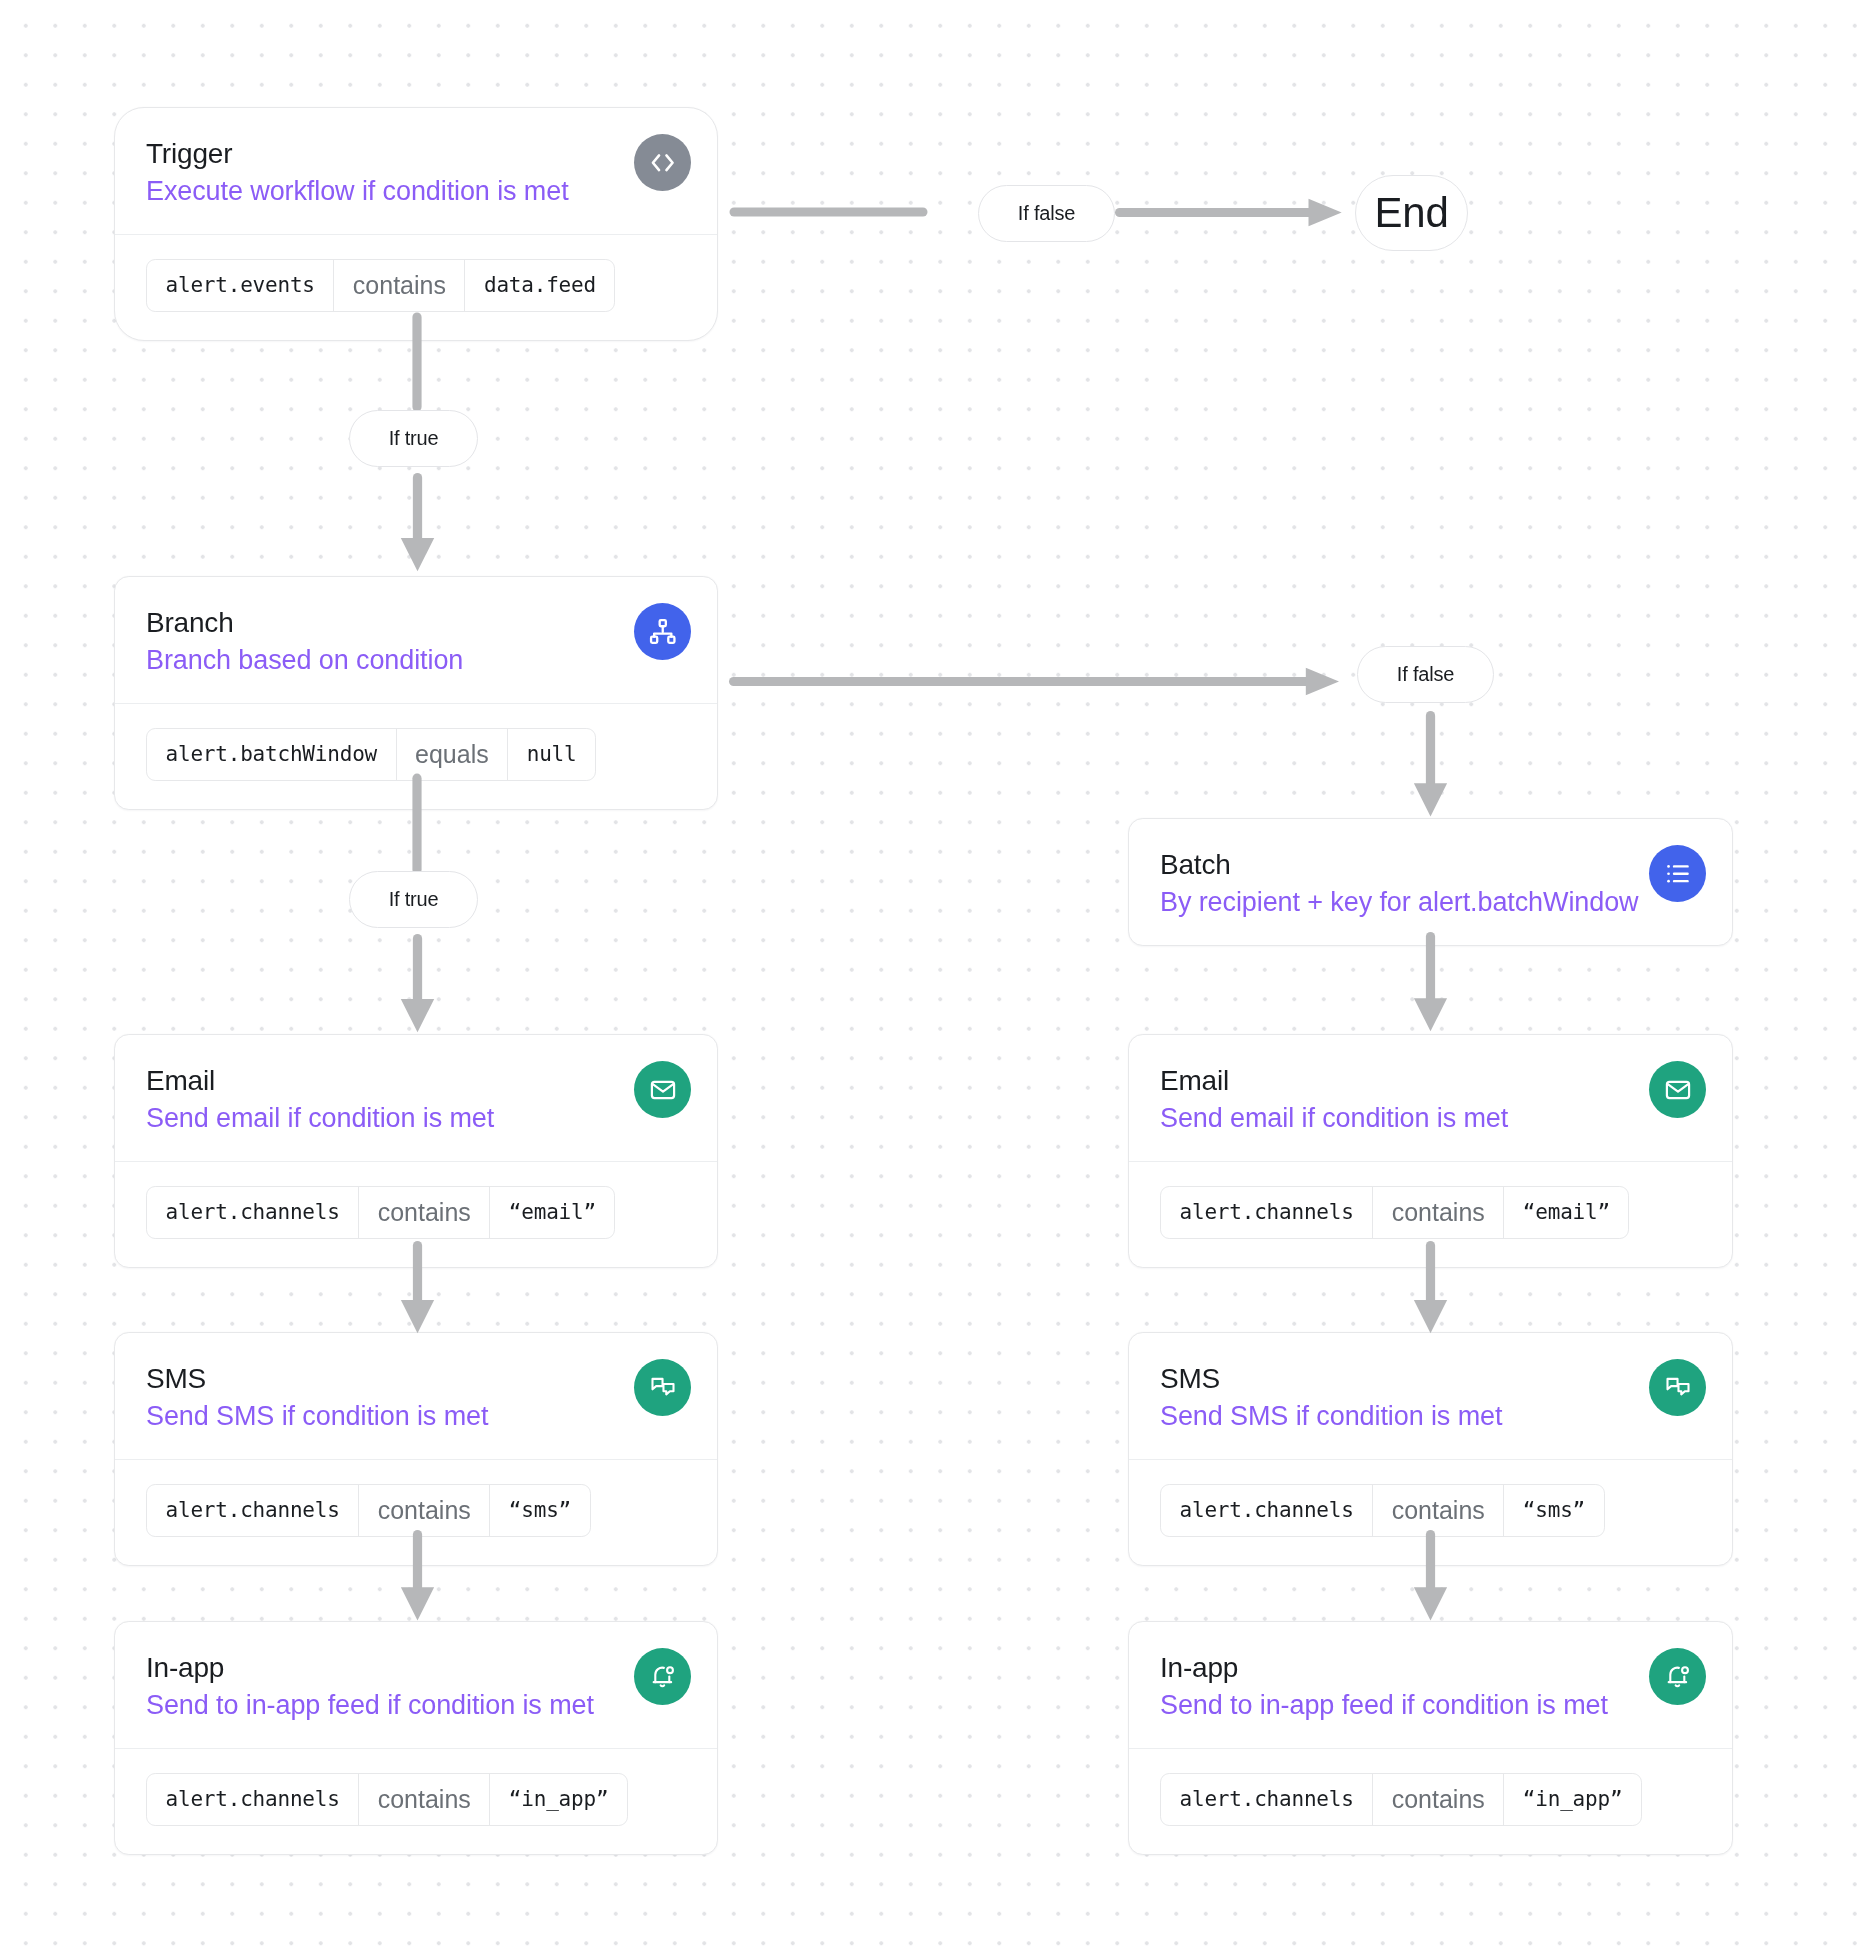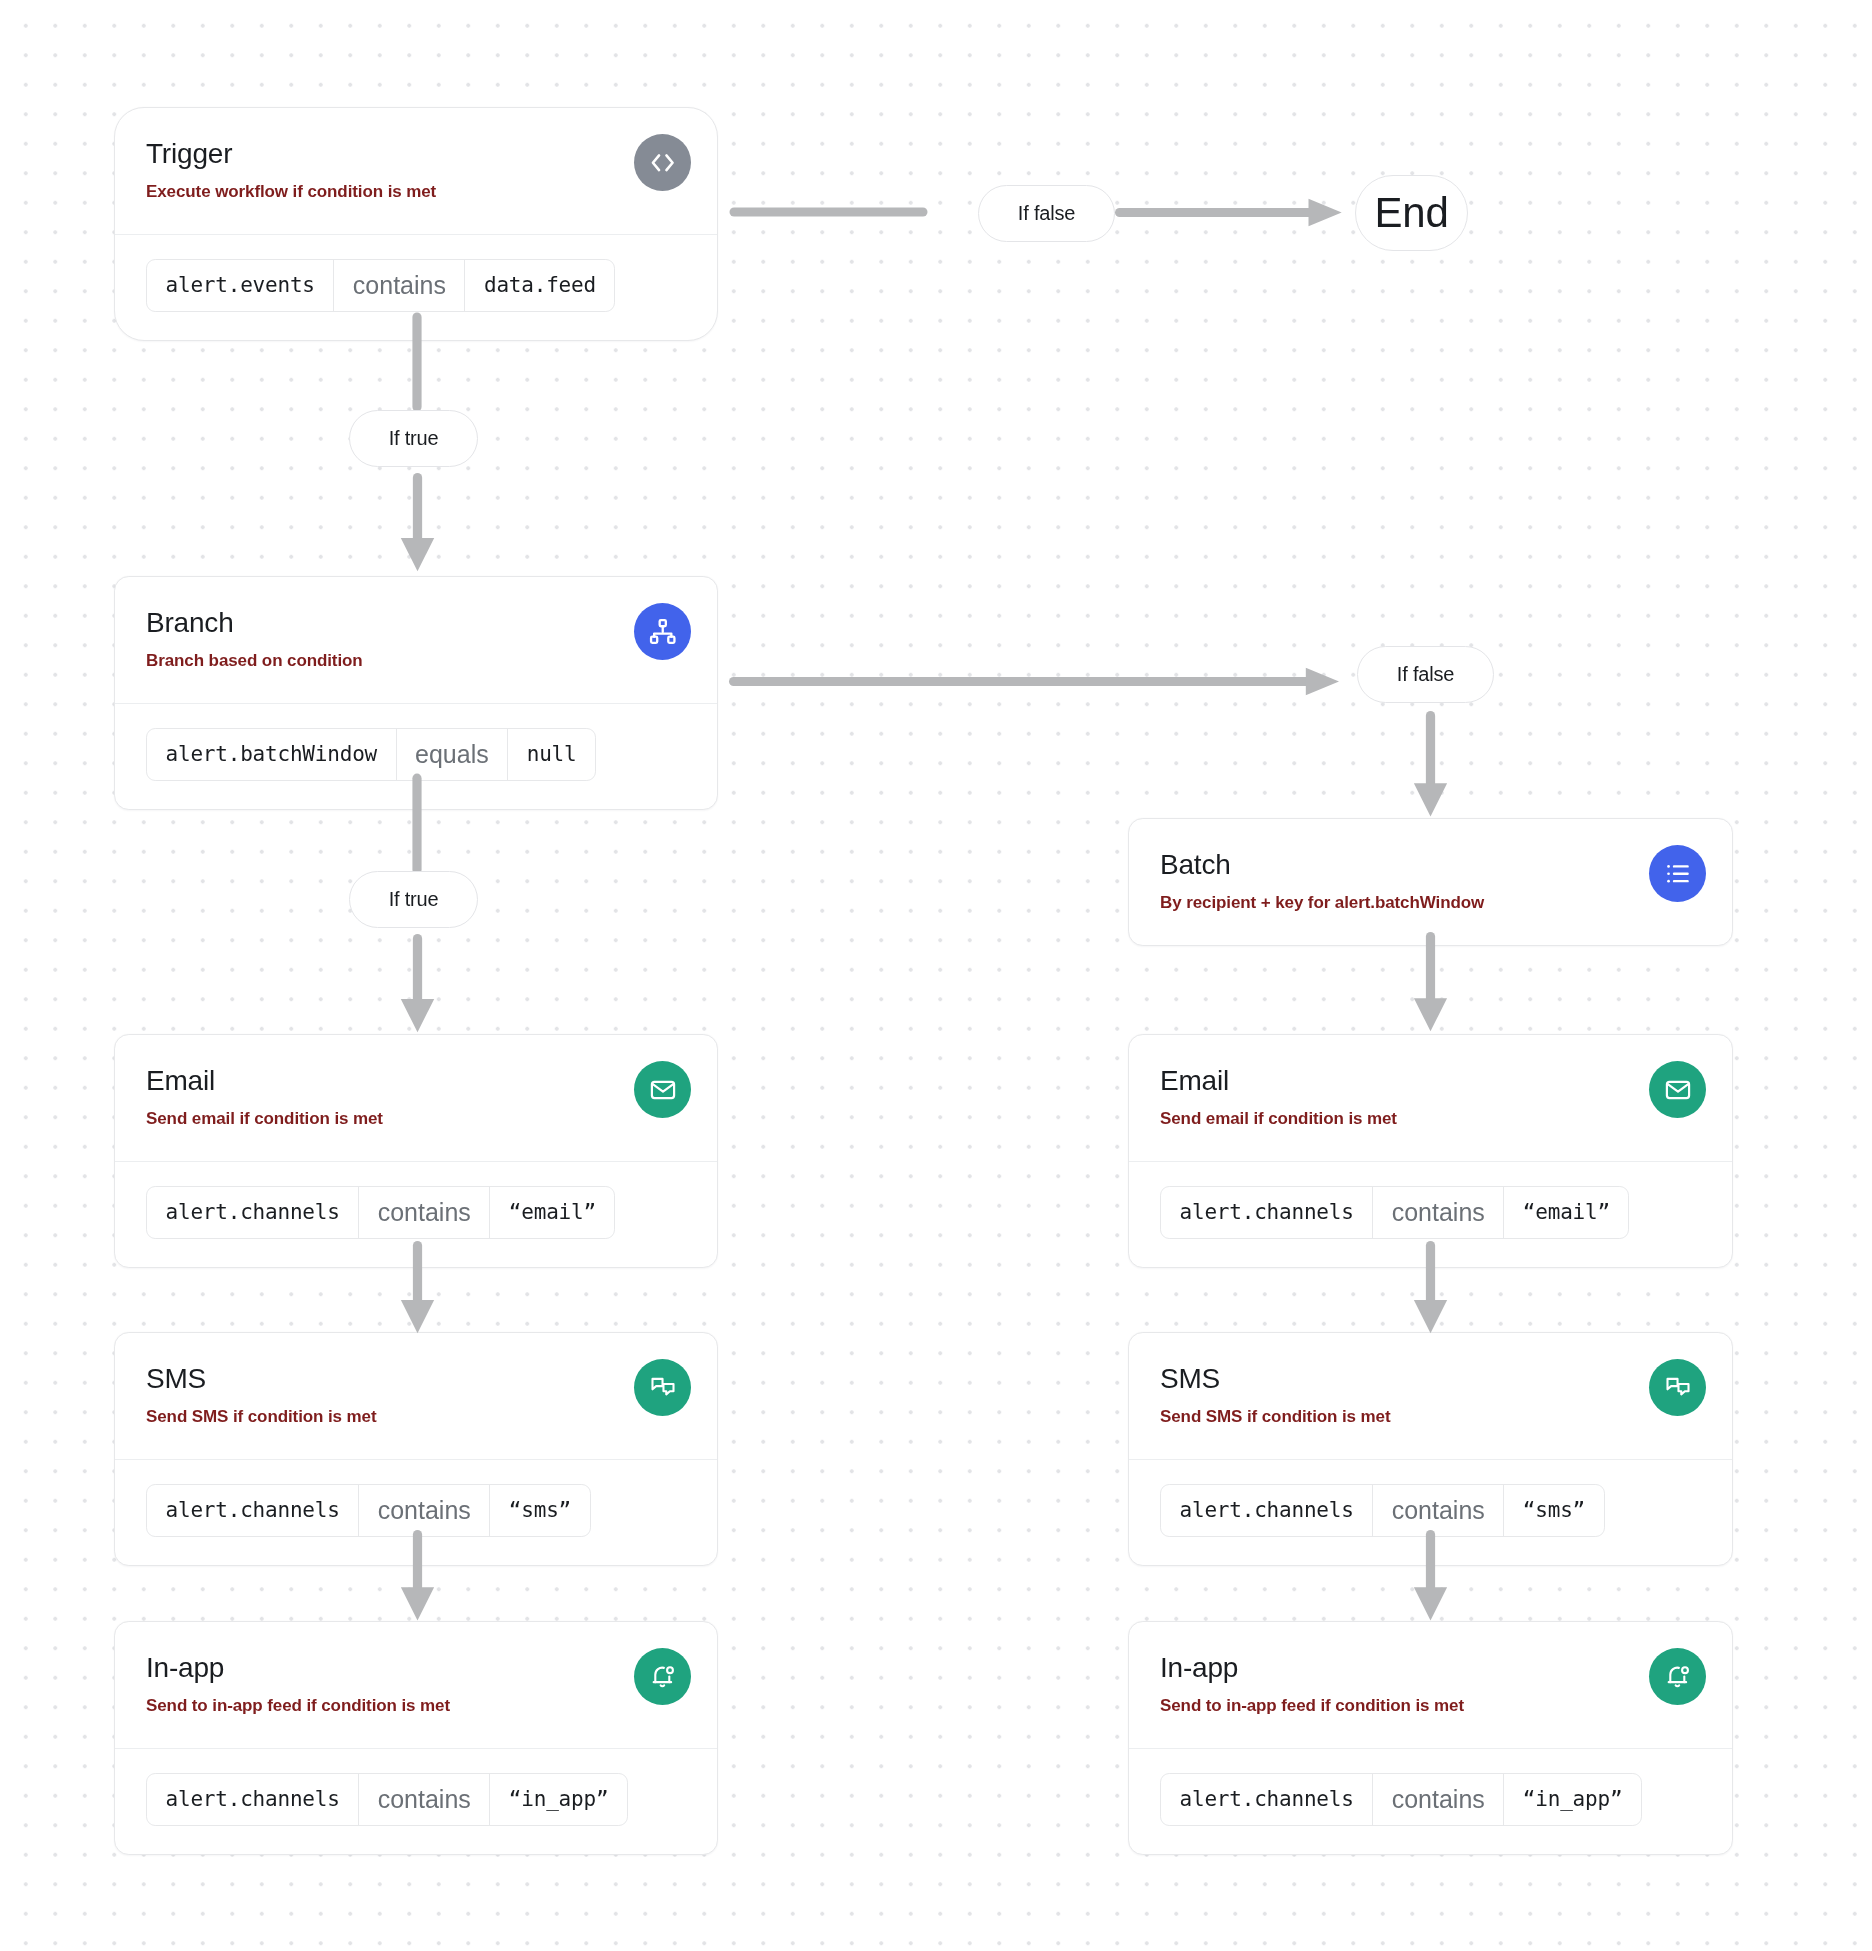--- a/index.html
+++ b/index.html
@@ -41,24 +41,24 @@
   .card-title {
     font-size: 28px;
     line-height: 35px;
     color: #1a1d21;
     font-weight: 400;
     letter-spacing: -0.2px;
   }
 
   .card-sub {
     margin-top: 5.5px;
-    font-size: 17px;
+    font-size: 27px;
     line-height: 29.5px;
-    color: #7f1d1d;
-    font-weight: 700;
+    color: #8b5cf6;
+    font-weight: 400;
     letter-spacing: -0.1px;
   }
 
   .card-divider {
     height: 1.4px;
     background: #eceef0;
     width: 100%;
   }
 
   .card-body {

